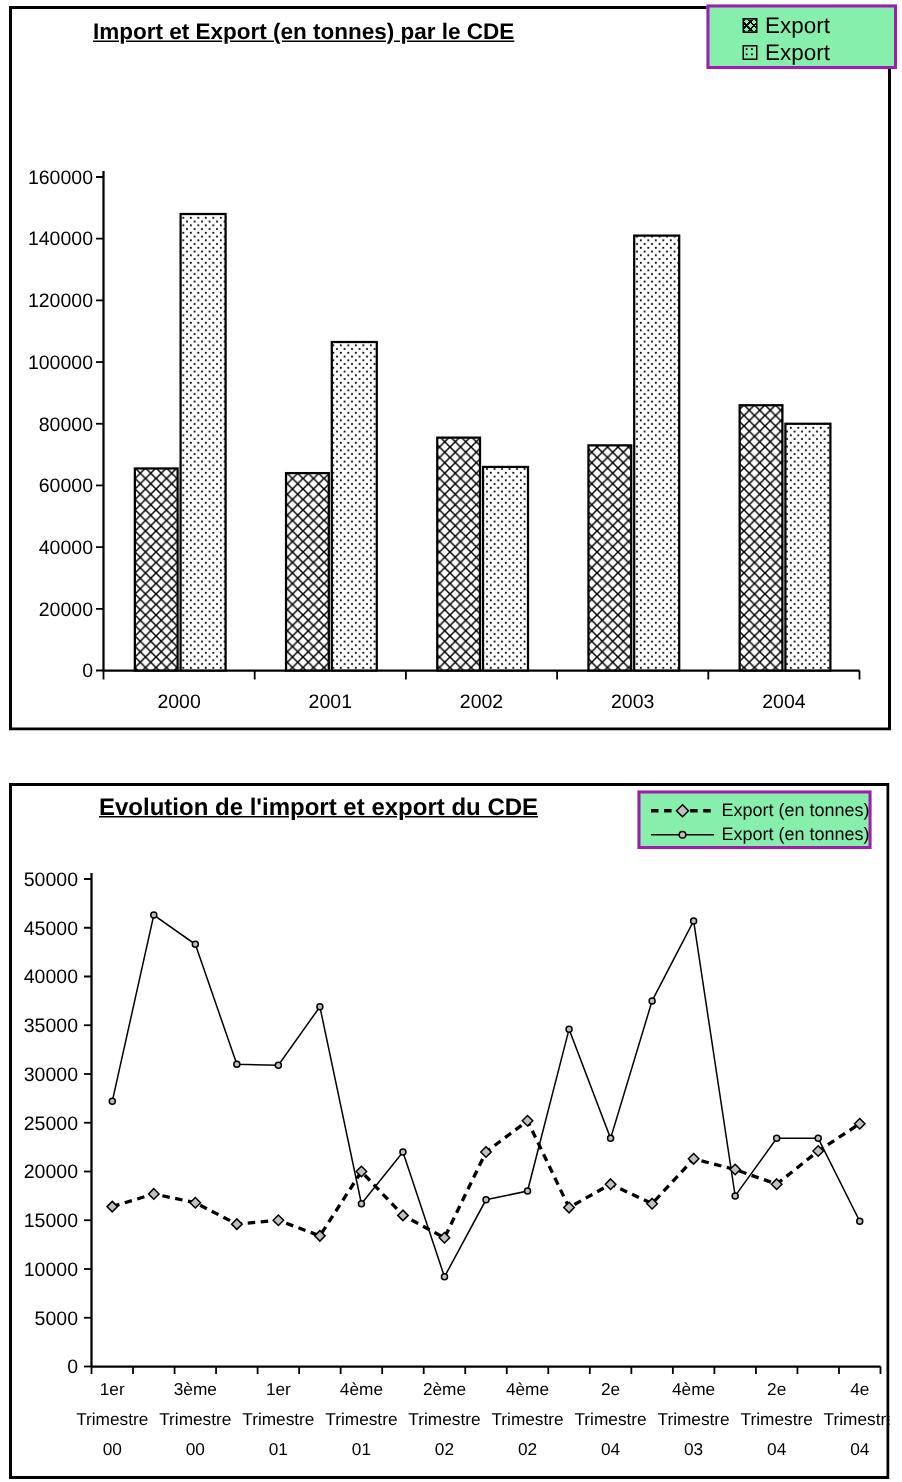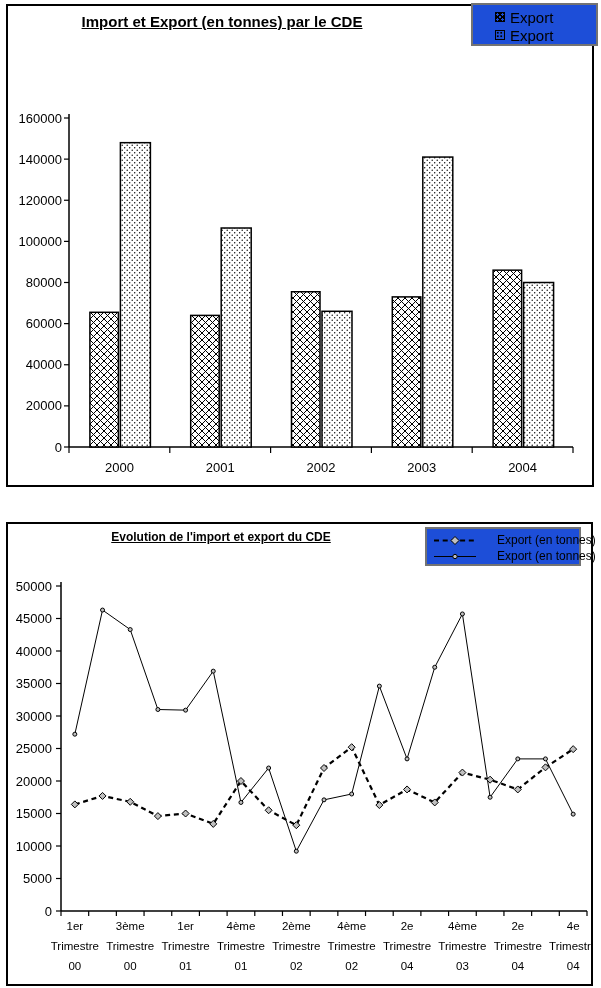--- a/index.html
+++ b/index.html
@@ -5,42 +5,42 @@
   html,body{margin:0;padding:0;background:#fff;}
   body{
     width:601px;height:988px;position:relative;
     font-family:"Liberation Sans","DejaVu Sans",sans-serif;color:#000;
   }
   .chart-frame{position:absolute;background:#fff;}
   .chart-frame > svg{position:absolute;left:0;top:0;}
   #chart1{left:6px;top:4px;width:588px;height:483px;}
   #chart2{left:6px;top:522px;width:587px;height:464px;}
   .chart-title{
-    position:absolute;margin:0;text-align:center;
+    position:absolute;margin:0;
     font-weight:bold;text-decoration:underline;white-space:nowrap;
   }
   #chart1 .chart-title{left:56px;top:9px;width:320px;font-size:15px;}
-  #chart2 .chart-title{left:60px;top:8px;width:310px;font-size:12px;}
+  #chart2 .chart-title{left:60px;top:8px;width:310px;font-size:16px;}
   .legend-box{
-    position:absolute;background:#1d4ed8;border:2px solid #737373;box-sizing:border-box;
+    position:absolute;background:#86efac;border:2px solid #a21caf;box-sizing:border-box;
   }
   #legend1{right:-4px;top:-1px;width:127px;height:43px;padding:3px 0 0 22px;font-size:15px;}
   #legend1 .legend-row{display:flex;align-items:center;height:18px;gap:5px;}
   .swatch{width:10px;height:10px;border:1px solid #000;box-sizing:border-box;flex:0 0 auto;}
   .swatch.hatch{
     background-image:
       repeating-linear-gradient(45deg,#000 0,#000 1px,transparent 1px,transparent 3.5px),
       repeating-linear-gradient(135deg,#000 0,#000 1px,transparent 1px,transparent 3.5px);
   }
   .swatch.dots{
     background-image:radial-gradient(circle,#000 0.7px,transparent 0.8px);
     background-size:3.5px 3.5px;
   }
   #legend2{left:419px;top:5px;width:156px;height:39px;padding:3px 0 0 6px;font-size:12px;}
-  #legend2 .legend-row{display:flex;align-items:center;height:16px;gap:20px;white-space:nowrap;}
+  #legend2 .legend-row{display:flex;align-items:center;height:16px;gap:4px;white-space:nowrap;}
   #legend2 svg{flex:0 0 auto;}
 </style>
 </head>
 <body>
 
 <div>
 
   <section id="chart1" class="chart-frame">
     <svg id="bar-svg" width="588" height="483" viewBox="0 0 588 483">
         <defs>

